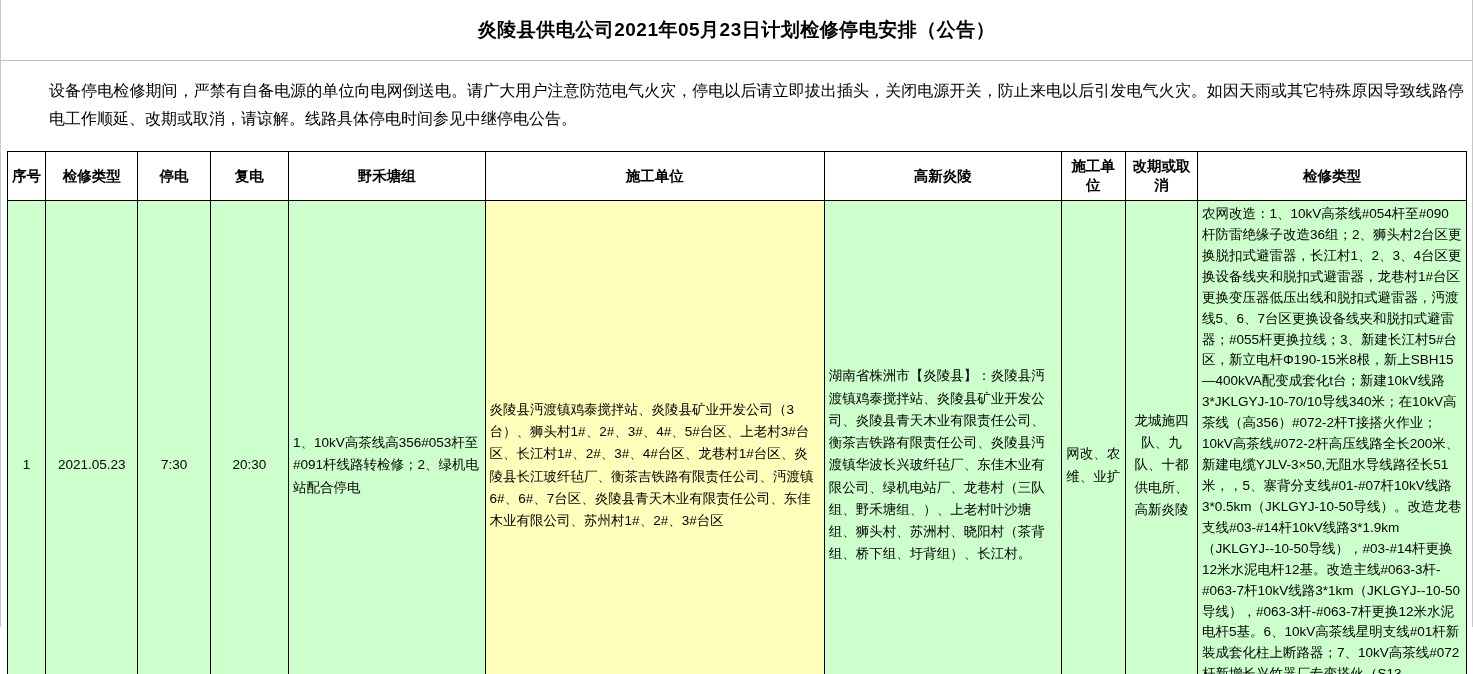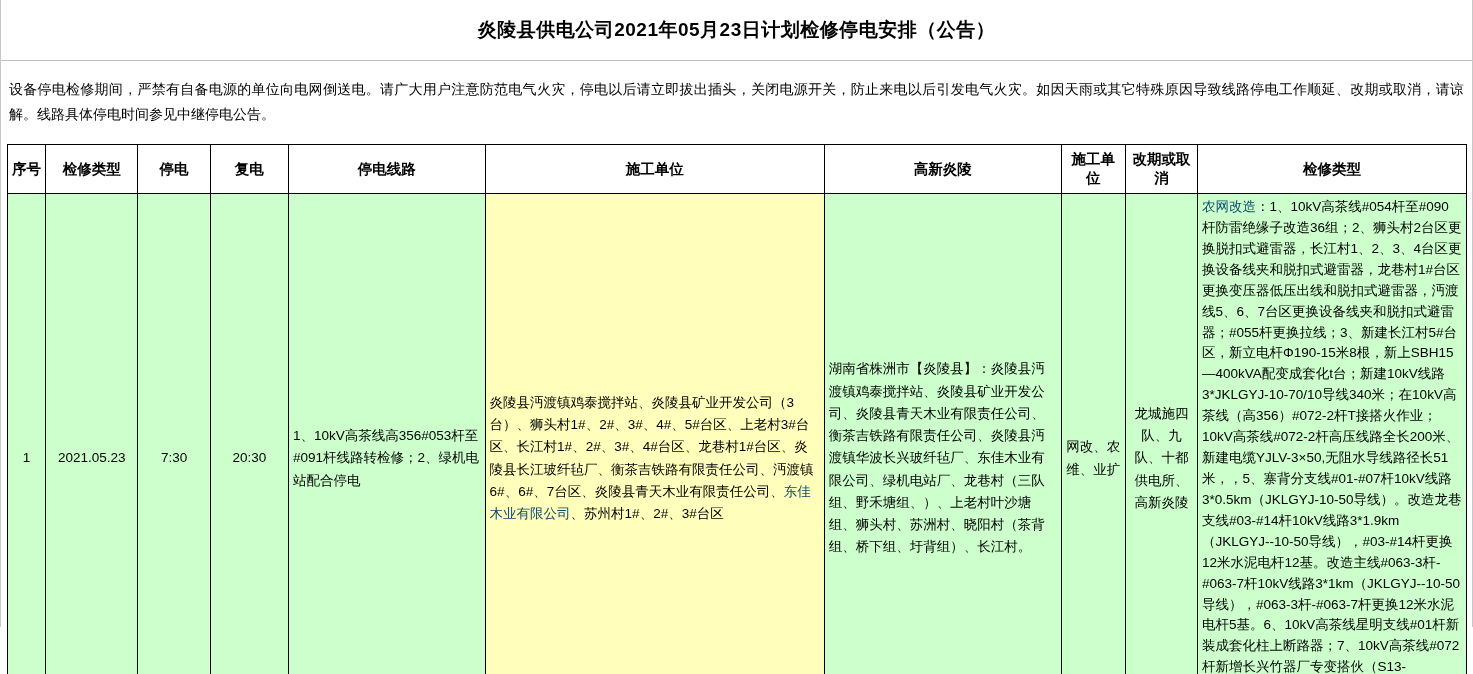--- a/index.html
+++ b/index.html
@@ -29,23 +29,24 @@
     justify-content: center;
     border-bottom: 1px solid #c0c0c0;
   }
   .title-text {
     font-size: 19px;
     font-weight: bold;
     letter-spacing: 0.5px;
   }
   .notice {
     padding: 16px 8px 12px 8px;
-    font-size: 14px;
+    font-size: 16px;
     line-height: 1.75;
     text-align: justify;
+    margin-left: 40px;
   }
   table.outage {
     border-collapse: collapse;
     table-layout: fixed;
     width: 1460px;
     margin: 6px 6px 0 6px;
   }
   table.outage th, table.outage td {
     border: 1px solid #000000;
     vertical-align: middle;
@@ -78,21 +79,21 @@
   }
   td.c-type { text-align: center; }
   td.c-unit { text-align: center; }
   td.c-reason {
     text-align: left;
     font-size: 13px;
     line-height: 1.55;
     vertical-align: top;
     padding-top: 6px;
   }
-  .red { color: #0c4a6e; }
+  .red { color: #000000; }
   .col-idx   { width: 38px; }
   .col-date  { width: 92px; }
   .col-off   { width: 72px; }
   .col-on    { width: 78px; }
   .col-line  { width: 196px; }
   .col-area  { width: 338px; }
   .col-scope { width: 236px; }
   .col-type  { width: 64px; }
   .col-unit  { width: 72px; }
   .col-reason{ width: 268px; }
@@ -120,21 +121,21 @@
         <col class="col-type">
       <col class="col-unit">
         <col class="col-reason">
     </colgroup>
     <thead>
       <tr>
         <th>序号</th>
         <th>检修类型</th>
         <th>停电</th>
         <th>复电</th>
-        <th>停电线路</th>
+        <th>野禾塘组</th>
         <th>施工单位</th>
         <th>高新炎陵</th>
         <th>施工单位</th>
         <th>改期或取消</th>
         <th>检修类型</th>
       </tr>
     </thead>
     <tbody>
       <tr>
         <td class="c-idx">1</td>

